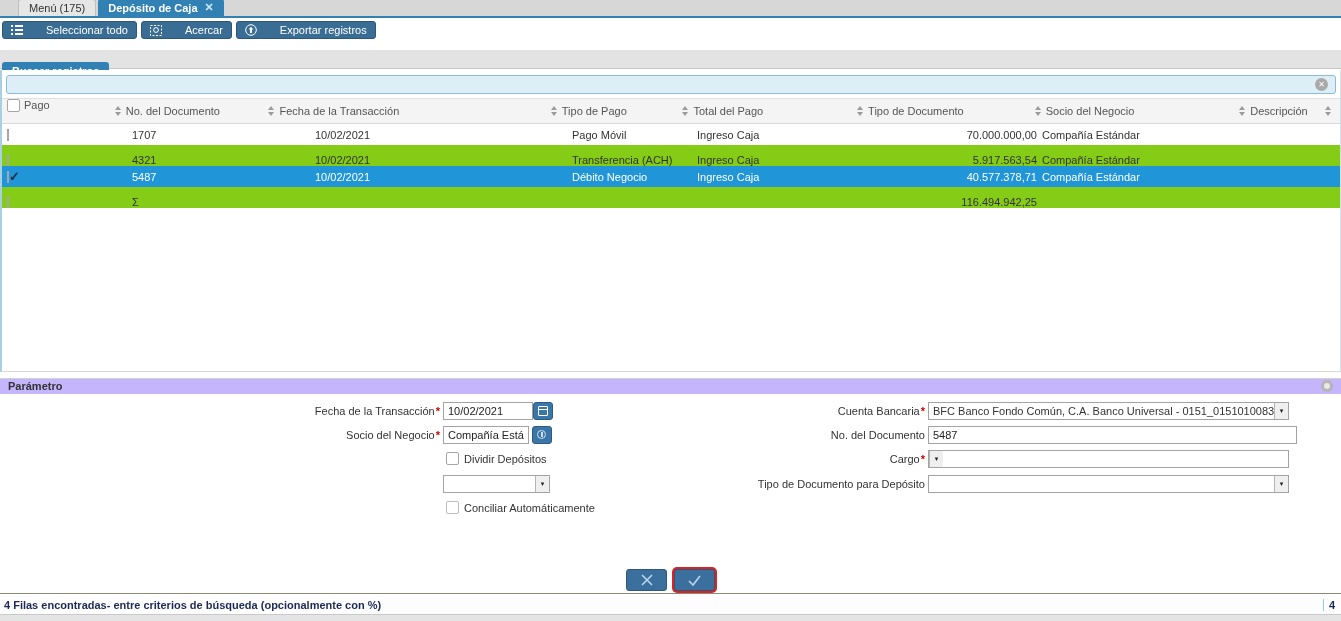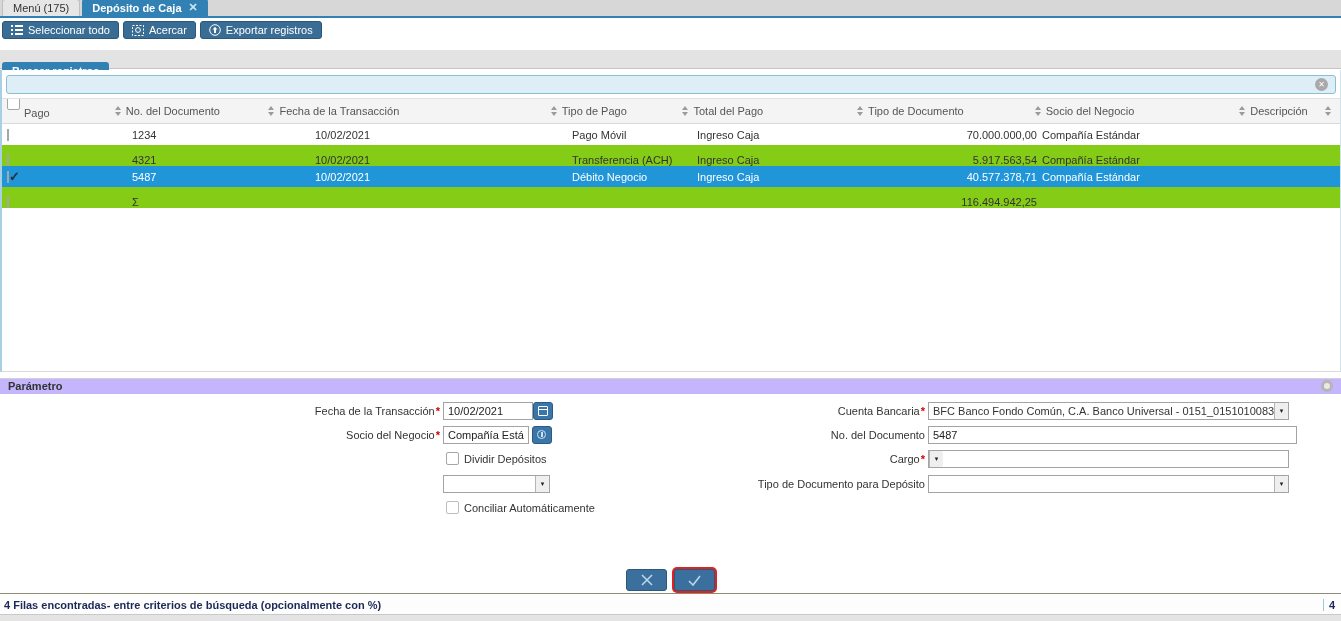--- a/index.html
+++ b/index.html
@@ -1,28 +1,28 @@
 <!DOCTYPE html>
 <html><head>
 <meta charset="utf-8">
 <style>
   * { margin:0; padding:0; box-sizing:border-box; }
   html,body { width:1341px; height:621px; background:#fff; font-family:"Liberation Sans",sans-serif; font-size:11px; color:#333; overflow:hidden; }
   #app { position:relative; width:1341px; height:621px; background:#fff; }
 
   
-  .tabbar { position:absolute; top:0; left:0; right:0; height:18px; background:#d7d7d7; border-bottom:2px solid #3181b4; display:flex; align-items:flex-end; padding-left:2px; }
+  .tabbar { position:absolute; top:0; left:0; right:0; height:18px; background:#d7d7d7; border-bottom:2px solid #3181b4; display:flex; align-items:flex-end; padding-left:18px; }
   .tab { height:17px; display:flex; align-items:center; padding:0 10px; margin-right:2px; border-radius:3px 3px 0 0; cursor:default; }
   .tab.inactive { background:#e6e6e6; border:1px solid #bfbfbf; border-bottom:none; color:#333; }
   .tab.active { background:#3181b4; color:#fff; font-weight:bold; }
   .tab .close { margin-left:7px; color:#cfe6f2; font-size:11px; font-weight:bold; }
 
   
   .toolbar { position:absolute; top:21px; left:2px; display:flex; gap:4px; }
-  .tbtn { background:#3a6d94; border:1px solid #2c567a; border-radius:3px; color:#fff; height:18px; display:flex; align-items:center; gap:5px; padding:0 8px; font-size:11px; cursor:pointer; }
+  .tbtn { background:#3a6d94; border:1px solid #2c567a; border-radius:3px; color:#fff; height:18px; display:flex; align-items:center; gap:23px; padding:0 8px; font-size:11px; cursor:pointer; }
   .tbtn svg { display:block; }
 
   
   .subtabs { position:absolute; top:50px; left:0; right:0; height:19px; background:#e3e3e3; border-bottom:1px solid #c6c6c6; padding-left:2px; }
   .subtab { display:inline-flex; align-items:center; height:17px; margin-top:12px; padding:0 10px; background:#3181b4; color:#fff; font-weight:bold; border-radius:3px 3px 0 0; }
 
   
   .grid-region { position:absolute; top:70px; left:0; width:1341px; height:302px; background:#fff; border-left:2px solid #a9cfe2; border-right:1px solid #cde4ef; border-bottom:1px solid #d9d9d9; }
   .search-row { position:relative; padding:5px 4px 4px 4px; }
   .search-input { width:1330px; height:19px; background:#ddeef6; border:1px solid #8cbdd4; border-radius:3px; padding:0 24px 0 6px; font-size:11px; color:#222; font-family:"Liberation Sans",sans-serif; }
@@ -31,21 +31,21 @@
   .thead { display:flex; height:26px; background:#f4f4f4; border-top:1px solid #e2e2e2; border-bottom:1px solid #dadada; color:#555; }
   .th { display:flex; align-items:center; overflow:hidden; white-space:nowrap; }
   .sort { display:inline-flex; flex-direction:column; gap:2px; margin-right:5px; }
   .sort b { display:block; width:0; height:0; border-left:3px solid transparent; border-right:3px solid transparent; }
   .sort b.u { border-bottom:4px solid #9b9b9b; }
   .sort b.d { border-top:4px solid #9b9b9b; }
 
   .c-pago{width:110px} .c-doc{width:155px} .c-fecha{width:285px} .c-tpago{width:132px}
   .c-tdoc{width:178px} .c-total{width:175px} .c-socio{width:203px} .c-desc{width:88px} .c-last{width:15px}
 
-  .th.c-pago { align-items:flex-end; padding:0 0 4px 5px; }
+  .th.c-pago { align-items:flex-start; padding:0 0 4px 5px; }
   .th.c-pago .cb { margin:0 4px 9px 0; }
   .th.c-doc { padding-left:3px; } .th.c-fecha { padding-left:2px; } .th.c-desc { padding-left:2px; }
 
   .trow { display:flex; height:21px; align-items:center; white-space:nowrap; }
   .trow.alt { background:#84cc16;align-items:flex-end; }
   .trow.selected { background:#2095d8; color:#fff; }
   .td { overflow:hidden; white-space:nowrap; }
   .td.c-pago { padding-left:5px; }
   .td.c-doc { padding-left:20px; }
   .td.c-fecha { padding-left:48px; }
@@ -209,21 +209,21 @@
       <div class="th c-last">
         <span class="sort">
             <b class="u"></b>
             <b class="d"></b>
           </span>
       </div>
     </div>
 
     <div class="trow">
       <div class="td c-pago"><span class="cb"></span></div>
-      <div class="td c-doc">1234</div>
+      <div class="td c-doc">1707</div>
       <div class="td c-fecha">10/02/2021</div>
       <div class="td c-tpago">Pago Móvil</div>
       <div class="td c-tdoc">Ingreso Caja</div>
       <div class="td c-total">70.000.000,00</div>
       <div class="td c-socio">Compañía Estándar</div>
       <div class="td c-desc"></div>
     </div>
 
     <div class="trow alt">
       <div class="td c-pago"><span class="cb"></span></div>

